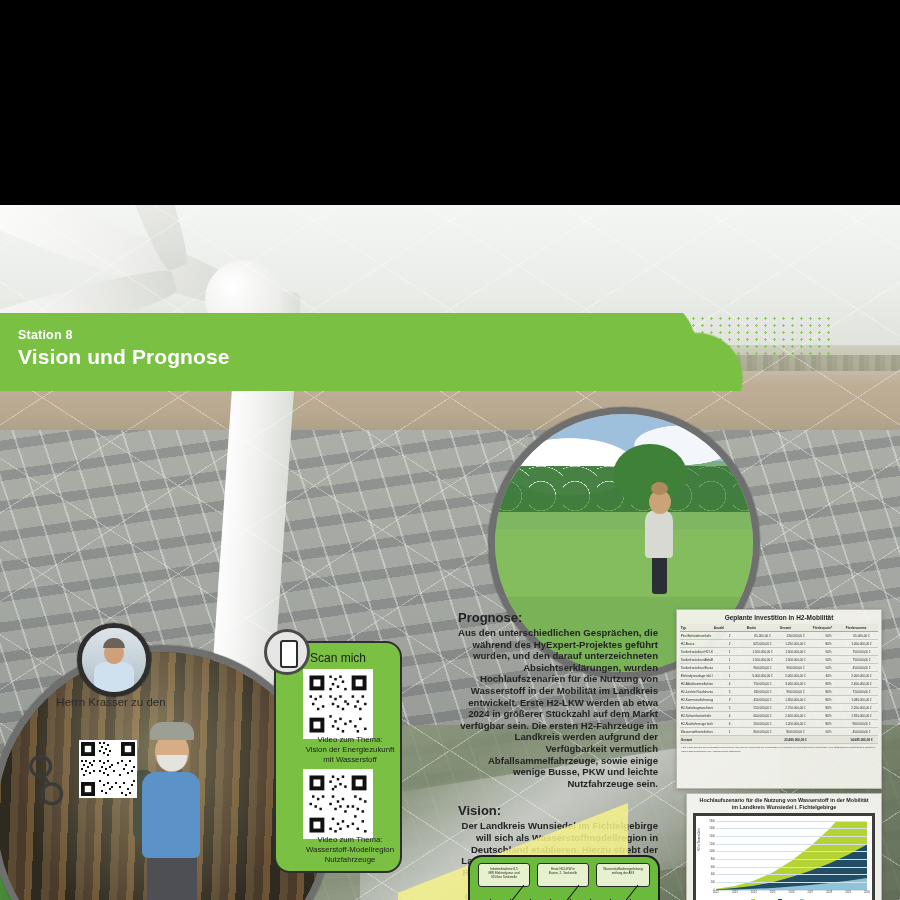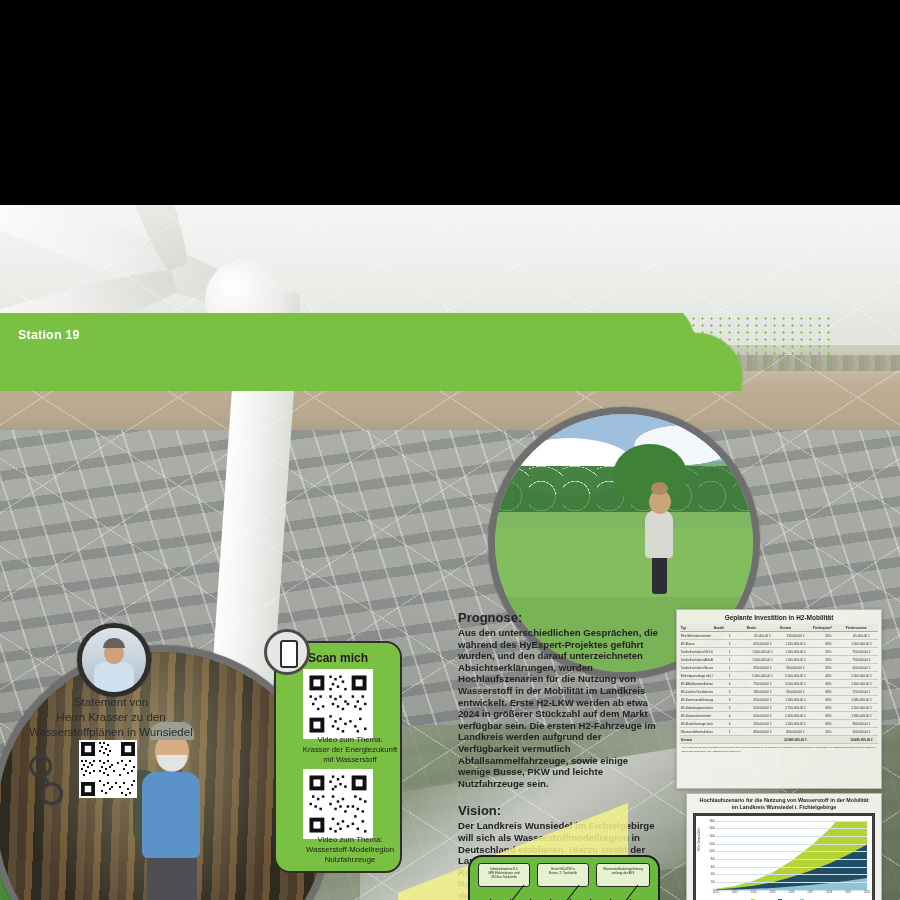--- a/index.html
+++ b/index.html
@@ -97,30 +97,30 @@
   .person-hair{position:absolute;left:21px;top:10px;width:22px;height:10px;border-radius:10px 10px 0 0;background:#6b625a;}
   .statement-text{position:absolute;left:0;top:490px;width:222px;text-align:center;color:#2b2b2b;font-size:11.5px;line-height:15px;}
   .statement-qr{position:absolute;left:79px;top:535px;width:58px;height:58px;}
 
   
   .chain{position:absolute;left:26px;top:548px;width:44px;height:56px;}
 
   
   #qr-panel{position:absolute;left:274px;top:436px;width:124px;height:228px;background:#79c043;
             border:2px solid #2f2f2f;border-radius:16px;}
-  .qr-head{position:absolute;left:0;top:8px;width:100%;text-align:center;color:#1d1d1d;font-size:12px;font-weight:700;}
+  .qr-head{position:absolute;left:0;top:8px;width:100%;text-align:center;color:#1d1d1d;font-size:12px;font-weight:400;}
   .qrimg{position:absolute;left:50%;transform:translateX(-50%);width:62px;height:62px;border:4px solid #fff;background:#fff;}
   .qr-cap{position:absolute;left:18px;width:112px;text-align:center;color:#1c1c1c;font-size:7.8px;line-height:10px;}
   .phone-badge{position:absolute;left:264px;top:424px;width:40px;height:40px;border-radius:50%;background:#e6e6e4;border:3px solid #4a4a4a;}
   .phone-glyph{position:absolute;left:13px;top:8px;width:14px;height:24px;border:2.5px solid #2d2d2d;border-radius:3px;background:#fff;}
 
   
   #textcol{position:absolute;left:458px;top:405px;width:200px;color:#232323;}
   #textcol h3{margin:0 0 2px 0;font-size:13px;font-weight:bold;}
-  #textcol p{margin:0 0 14px 0;font-size:9.6px;line-height:11.6px;font-weight:600;}
+  #textcol p{margin:0 0 14px 0;font-size:9.6px;line-height:11.6px;font-weight:600;text-align:right;}
 
   
   #table-card{position:absolute;left:676px;top:404px;width:206px;height:180px;background:rgba(244,244,238,.93);
               border:1px solid #b9b9ad;box-shadow:0 1px 4px rgba(0,0,0,.22);padding:2px 3px;box-sizing:border-box;}
   .tbl-title{text-align:center;font-size:6.5px;font-weight:bold;color:#1f1f1f;padding:2px 0 3px;}
   table.inv{width:100%;border-collapse:collapse;font-size:3.1px;color:#2a2a2a;table-layout:fixed;}
   table.inv th{background:#e8e8df;border-bottom:.5px solid #a9a99c;font-weight:bold;padding:1.6px .8px;text-align:left;font-size:3.1px;}
   table.inv td{border-bottom:.4px solid #c9c9bd;padding:1.5px .8px;overflow:hidden;white-space:nowrap;}
   table.inv td.num{text-align:center;}
   table.inv tr.total td{font-weight:bold;background:#e4e4da;}
@@ -175,21 +175,22 @@
     </div>
 
     <div class="grid"></div>
 
     <div class="tri-left2"></div>
     <div class="tri-left"></div>
 
     <div class="headerband"></div>
     <div class="brush"></div>
     <div class="brushdots"></div>
-    <div class="station-no">Station 19</div>
+    <div class="station-no">Station 8</div>
+    <div class="station-title">Vision und Prognose</div>
 
     <div class="circ" id="circ-meadow">
       <div class="meadow"></div>
       <div class="meadow-trees"></div>
       <div class="meadow-tree-big"></div>
       <div class="child-legs"></div>
       <div class="child-body"></div>
       <div class="child-head"></div>
       <div class="child-bun"></div>
     </div>
@@ -206,23 +207,21 @@
       <div class="hiker-cap"></div>
     </div>
 
     <div class="circ" id="circ-person">
       <div class="person-bg"></div>
       <div class="person-shirt"></div>
       <div class="person-head"></div>
       <div class="person-hair"></div>
     </div>
     <div class="statement-text">
-      <div>Statement von</div>
       <div>Herrn Krasser zu den</div>
-      <div>Wasserstoffplänen in Wunsiedel</div>
     </div>
     <svg class="statement-qr" viewBox="0 0 29 29">
       <rect width="29" height="29" fill="#fff"></rect>
       <g fill="#111">
         <rect x="1" y="1" width="7" height="7"></rect>
           <rect x="2.9" y="2.9" width="3.2" height="3.2" fill="#fff"></rect>
         <rect x="21" y="1" width="7" height="7"></rect>
           <rect x="22.9" y="2.9" width="3.2" height="3.2" fill="#fff"></rect>
         <rect x="1" y="21" width="7" height="7"></rect>
           <rect x="2.9" y="22.9" width="3.2" height="3.2" fill="#fff"></rect>
@@ -340,21 +339,21 @@
           <rect x="14" y="23" width="1" height="1"></rect>
             <rect x="17" y="19" width="1" height="1"></rect>
             <rect x="19" y="21" width="1" height="1"></rect>
           <rect x="21" y="18" width="1" height="1"></rect>
             <rect x="23" y="22" width="1" height="1"></rect>
             <rect x="20" y="23" width="1" height="1"></rect>
         </g>
       </svg>
       <div class="qr-cap" style="top:92px">
         <div>Video zum Thema:</div>
-        <div>Krasser der Energiezukunft</div>
+        <div>Vision der Energiezukunft</div>
         <div>mit Wasserstoff</div>
       </div>
       <svg class="qrimg" style="top:126px" viewBox="0 0 25 25">
         <rect width="25" height="25" fill="#fff"></rect>
         <g fill="#111">
           <rect x="1" y="1" width="6" height="6"></rect>
             <rect x="2.6" y="2.6" width="2.8" height="2.8" fill="#fff"></rect>
           <rect x="18" y="1" width="6" height="6"></rect>
             <rect x="19.6" y="2.6" width="2.8" height="2.8" fill="#fff"></rect>
           <rect x="1" y="18" width="6" height="6"></rect>

